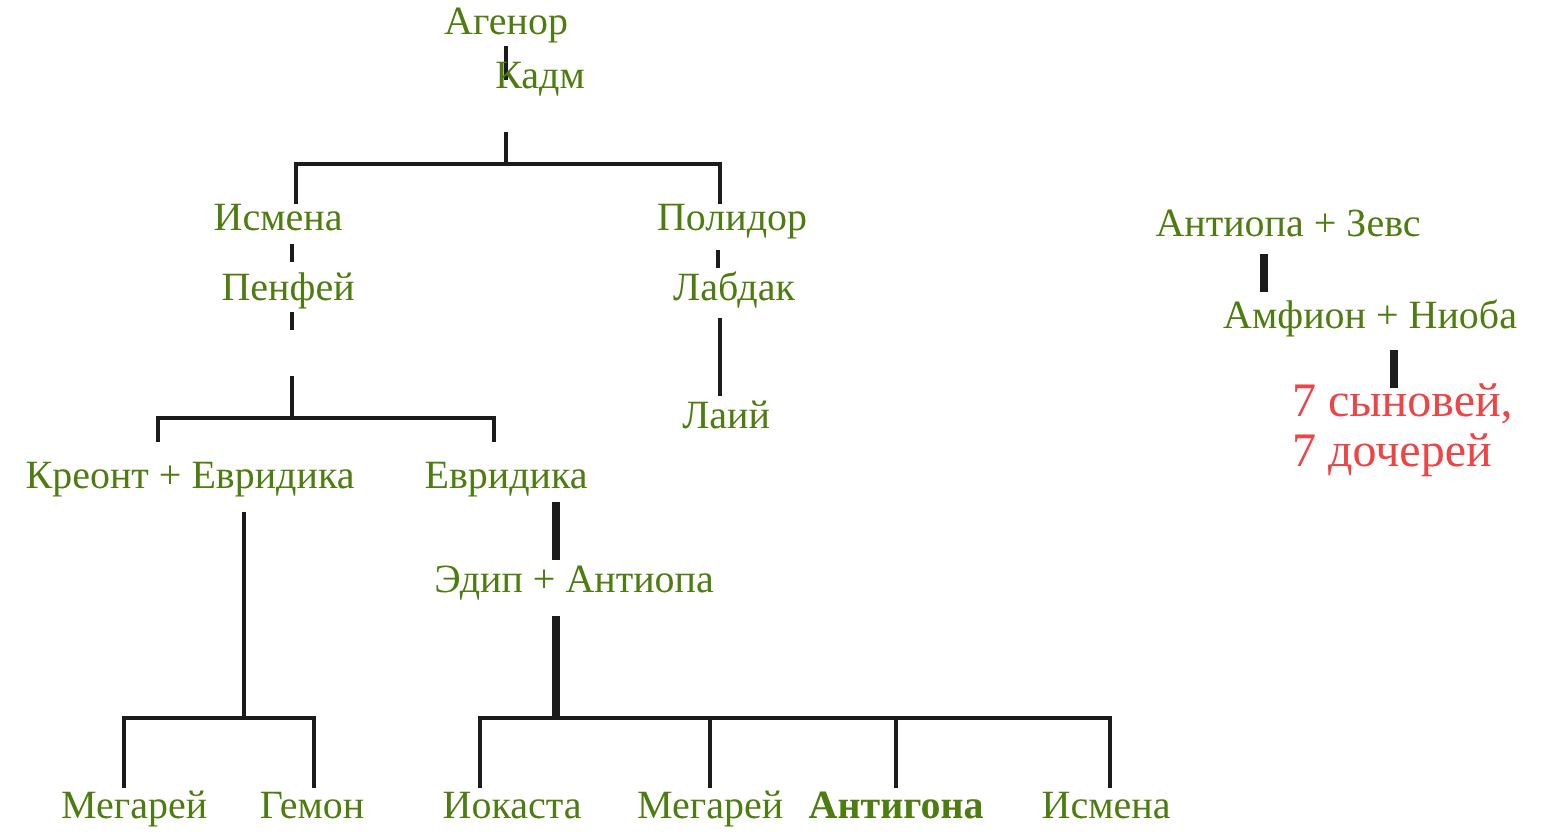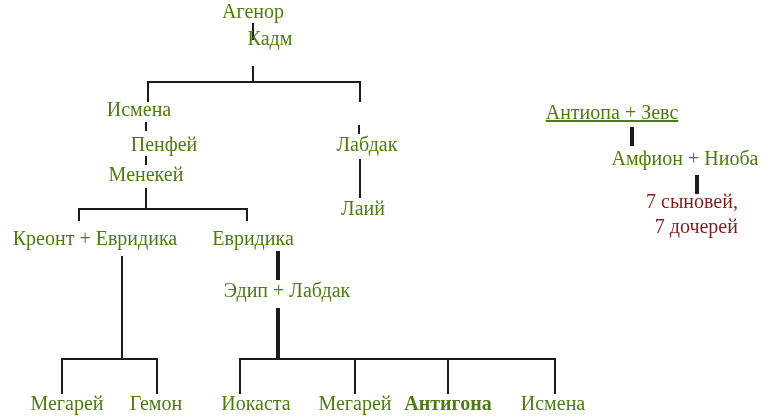--- a/index.html
+++ b/index.html
@@ -19,24 +19,24 @@
     position: absolute;
     transform: translateX(-50%);
     white-space: nowrap;
     font-size: 20px;
     line-height: 24px;
     color: #4d7c0f;
   }
   .node-block {
     position: absolute;
     white-space: nowrap;
-    font-size: 20px;
+    font-size: 24px;
     line-height: 25px;
-    color: #7f1d1d;
-    text-align: right;
+    color: #ef4444;
+    text-align: left;
   }
   .line {
     position: absolute;
     background: #1c1c1c;
   }
   .vline  { width: 2px; }
   .hline  { height: 2px; }
   .vthick { width: 4px; }
 </style>
 </head>
@@ -76,28 +76,28 @@
   <div class="line vline" style="left:447px; top:358px; height:36px;"></div>
   <div class="line vline" style="left:554px; top:358px; height:36px;"></div>
 
   <div class="line vthick" style="left:630px; top:127px; height:19px;"></div>
 
   <div class="line vthick" style="left:695px; top:175px; height:19px;"></div>
 
   <div class="node" style="left:253px; top:-1px;">Агенор</div>
   <div class="node" style="left:250px; top:26px;margin-left:20px;">Кадм</div>
   <div class="node" style="left:139px; top:97px;">Исмена</div>
-  <div class="node" style="left:144px; top:132px;margin-left:20px;">Пенфей</div>
+  <div class="node" style="left:366px; top:97px;">Полидор</div>
+  <div class="node" style="left:144px; top:132px;">Пенфей</div>
   <div class="node" style="left:367px; top:132px;">Лабдак</div>
-  <div class="node" style="left:146px; top:162px;">Менекей</div>
   <div class="node" style="left:363px; top:196px;">Лаий</div>
   <div class="node" style="left:95px; top:226px;">Креонт + Евридика</div>
   <div class="node" style="left:253px; top:226px;">Евридика</div>
-  <div class="node" style="left:287px; top:278px;">Эдип + Лабдак</div>
-  <div class="node" style="left:612px; top:100px;text-decoration:underline;">Антиопа + Зевс</div>
+  <div class="node" style="left:287px; top:278px;">Эдип + Антиопа</div>
+  <div class="node" style="left:644px; top:100px;">Антиопа + Зевс</div>
   <div class="node" style="left:685px; top:146px;">Амфион + Ниоба</div>
   <div class="node-block" style="left:646px; top:189px;">
     <div>7 сыновей,</div>
     <div>7 дочерей</div>
   </div>
   <div class="node" style="left:67px; top:391px;">Мегарей</div>
   <div class="node" style="left:156px; top:391px;">Гемон</div>
   <div class="node" style="left:256px; top:391px;">Иокаста</div>
   <div class="node" style="left:355px; top:391px;">Мегарей</div>
   <div class="node" style="left:448px; top:391px;font-weight:bold;">Антигона</div>

